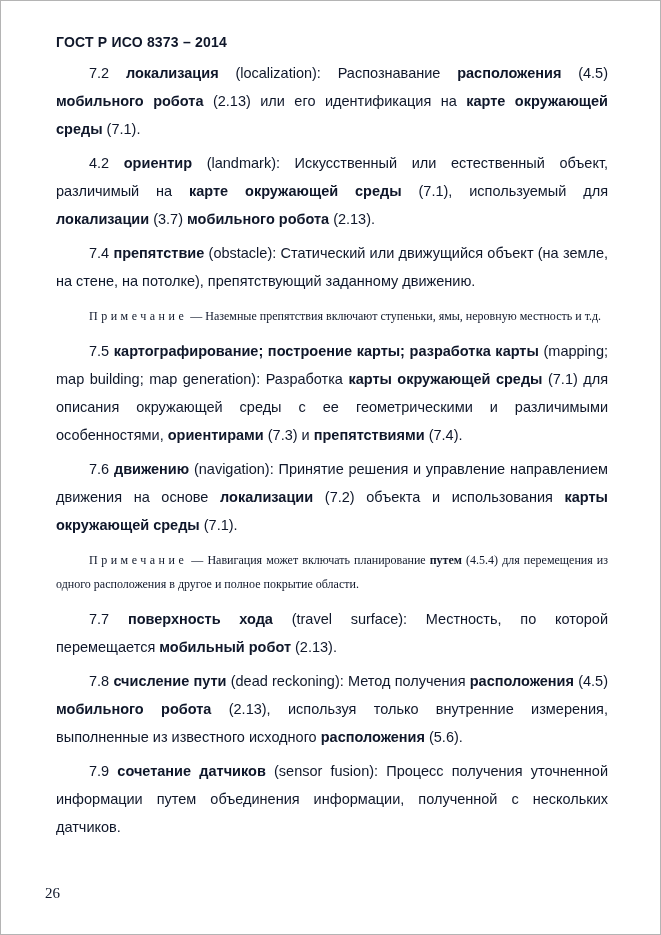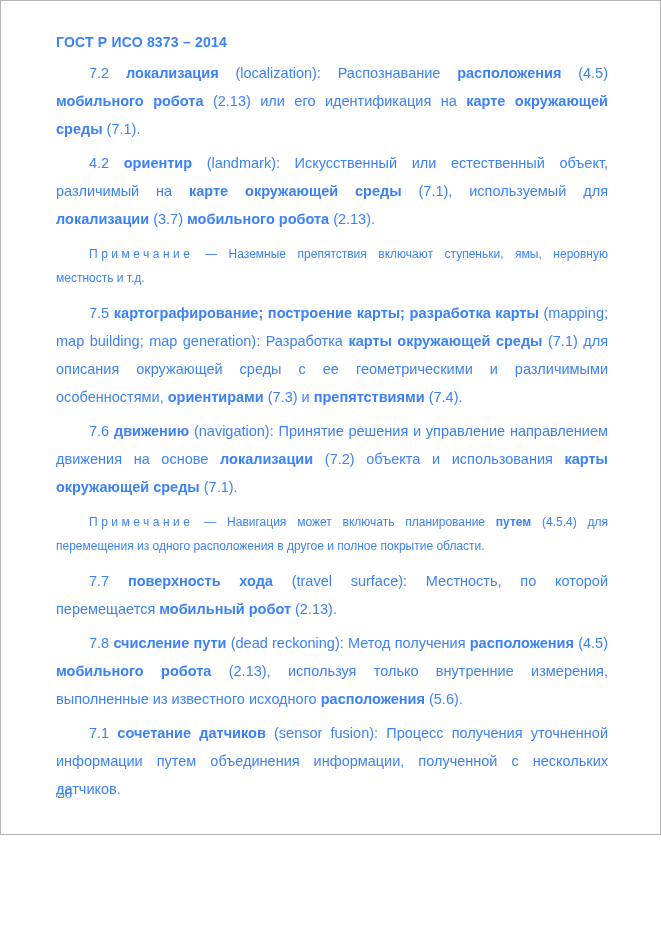--- a/index.html
+++ b/index.html
@@ -2,27 +2,27 @@
 <html><head>
 <meta charset="utf-8">
 <style>
   html, body {
     margin: 0;
     padding: 0;
     background: #ffffff;
   }
   .page {
     width: 661px;
-    height: 835px;
+    height: 935px;
     box-sizing: border-box;
     border: 1px solid #b4b4b4;
     background: #ffffff;
     position: relative;
     font-family: "Liberation Sans", sans-serif;
-    color: #3b82f6;
+    color: #0f172a;
     overflow: hidden;
   }
   .content {
     padding: 33px 52px 0 55px;
   }
   .doc-header {
     font-weight: bold;
     font-size: 14px;
     letter-spacing: 0.2px;
     margin: 0 0 9px 0;
@@ -33,47 +33,49 @@
     text-align: justify;
     text-indent: 33px;
     margin: 6px 0;
   }
   p.note {
     font-size: 12px;
     line-height: 24px;
     text-align: justify;
     text-indent: 33px;
     margin: 9px 0;
+    font-family: Liberation Serif, serif;
   }
   .bold {
     font-weight: bold;
   }
   .spaced {
     letter-spacing: 3.5px;
   }
   .page-number {
     position: absolute;
-    left: 56px;
+    left: 44px;
     bottom: 32px;
     font-family: "Liberation Serif", serif;
     font-size: 15px;
   }
 </style>
 </head>
 <body>
 
 <div class="page">
   <div class="content">
     <div class="doc-header">ГОСТ Р ИСО 8373 – 2014</div>
     <div>
         <p class="para"><span>7.2 </span><span class="bold">локализация</span><span> (localization): Распознавание </span><span class="bold">расположения</span><span> (4.5) </span><span class="bold">мобильного робота</span><span> (2.13) или его идентификация на </span><span class="bold">карте окружающей среды</span><span> (7.1).</span></p>
         <p class="para"><span>4.2 </span><span class="bold">ориентир</span><span> (landmark): Искусственный или естественный объект, различимый на </span><span class="bold">карте окружающей среды</span><span> (7.1), используемый для </span><span class="bold">локализации</span><span> (3.7) </span><span class="bold">мобильного робота</span><span> (2.13).</span></p>
+        <p class="para"><span>7.4 </span><span class="bold">препятствие</span><span> (obstacle): Статический или движущийся объект (на земле, на стене, на потолке), препятствующий заданному движению.</span></p>
         <p class="note"><span class="spaced">Примечание</span><span> — Наземные препятствия включают ступеньки, ямы, неровную местность и т.д.</span></p>
         <p class="para"><span>7.5 </span><span class="bold">картографирование; построение карты; разработка карты</span><span> (mapping; map building; map generation): Разработка </span><span class="bold">карты окружающей среды</span><span> (7.1) для описания окружающей среды с ее геометрическими и различимыми особенностями, </span><span class="bold">ориентирами</span><span> (7.3) и </span><span class="bold">препятствиями</span><span> (7.4).</span></p>
         <p class="para"><span>7.6 </span><span class="bold">движению</span><span> (navigation): Принятие решения и управление направлением движения на основе </span><span class="bold">локализации</span><span> (7.2) объекта и использования </span><span class="bold">карты окружающей среды</span><span> (7.1).</span></p>
         <p class="note"><span class="spaced">Примечание</span><span> — Навигация может включать планирование </span><span class="bold">путем</span><span> (4.5.4) для перемещения из одного расположения в другое и полное покрытие области.</span></p>
         <p class="para"><span>7.7 </span><span class="bold">поверхность хода</span><span> (travel surface): Местность, по которой перемещается </span><span class="bold">мобильный робот</span><span> (2.13).</span></p>
         <p class="para"><span>7.8 </span><span class="bold">счисление пути</span><span> (dead reckoning): Метод получения </span><span class="bold">расположения</span><span> (4.5) </span><span class="bold">мобильного робота</span><span> (2.13), используя только внутренние измерения, выполненные из известного исходного </span><span class="bold">расположения</span><span> (5.6).</span></p>
-        <p class="para"><span>7.1 </span><span class="bold">сочетание датчиков</span><span> (sensor fusion): Процесс получения уточненной информации путем объединения информации, полученной с нескольких датчиков.</span></p>
+        <p class="para"><span>7.9 </span><span class="bold">сочетание датчиков</span><span> (sensor fusion): Процесс получения уточненной информации путем объединения информации, полученной с нескольких датчиков.</span></p>
       </div>
   </div>
   <div class="page-number">26</div>
 </div>
 
 </body></html>

